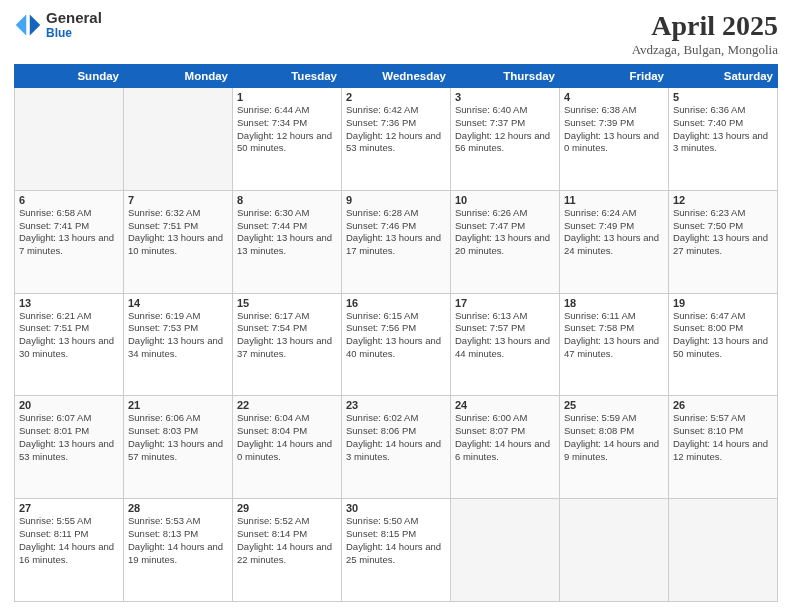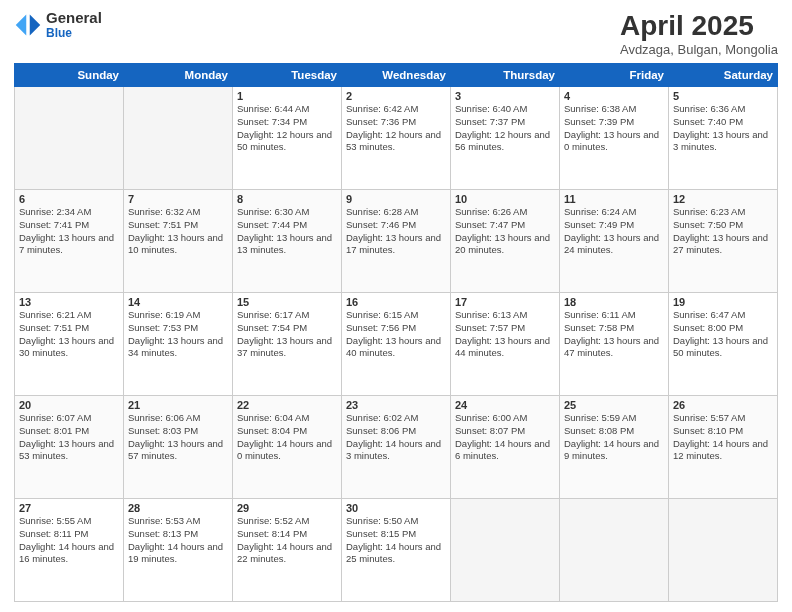--- a/index.html
+++ b/index.html
@@ -41,20 +41,22 @@
     .logo-blue {
       font-size: 12px;
       font-weight: bold;
       color: #1565c0;
     }
     .logo-icon {
       width: 28px;
       height: 28px;
     }
     .title-block {
+      text-align: right;
+      font-family: Liberation Serif, serif;
     }
     .month-title {
       font-size: 28px;
       font-weight: bold;
       color: #333;
     }
     .location {
       font-size: 13px;
       color: #555;
     }
@@ -136,21 +138,21 @@
     <tr>
           <td class="empty"></td>
           <td class="empty"></td>
           <td><span class="day-num">1</span><span class="day-info">Sunrise: 6:44 AM</span><br><span class="day-info">Sunset: 7:34 PM</span><br><span class="day-info">Daylight: 12 hours and 50 minutes.</span></td>
           <td><span class="day-num">2</span><span class="day-info">Sunrise: 6:42 AM</span><br><span class="day-info">Sunset: 7:36 PM</span><br><span class="day-info">Daylight: 12 hours and 53 minutes.</span></td>
           <td><span class="day-num">3</span><span class="day-info">Sunrise: 6:40 AM</span><br><span class="day-info">Sunset: 7:37 PM</span><br><span class="day-info">Daylight: 12 hours and 56 minutes.</span></td>
           <td><span class="day-num">4</span><span class="day-info">Sunrise: 6:38 AM</span><br><span class="day-info">Sunset: 7:39 PM</span><br><span class="day-info">Daylight: 13 hours and 0 minutes.</span></td>
           <td><span class="day-num">5</span><span class="day-info">Sunrise: 6:36 AM</span><br><span class="day-info">Sunset: 7:40 PM</span><br><span class="day-info">Daylight: 13 hours and 3 minutes.</span></td>
         </tr>
         <tr>
-          <td><span class="day-num">6</span><span class="day-info">Sunrise: 2:34 AM</span><br><span class="day-info">Sunset: 7:41 PM</span><br><span class="day-info">Daylight: 13 hours and 7 minutes.</span></td>
+          <td><span class="day-num">6</span><span class="day-info">Sunrise: 6:58 AM</span><br><span class="day-info">Sunset: 7:41 PM</span><br><span class="day-info">Daylight: 13 hours and 7 minutes.</span></td>
           <td><span class="day-num">7</span><span class="day-info">Sunrise: 6:32 AM</span><br><span class="day-info">Sunset: 7:51 PM</span><br><span class="day-info">Daylight: 13 hours and 10 minutes.</span></td>
           <td><span class="day-num">8</span><span class="day-info">Sunrise: 6:30 AM</span><br><span class="day-info">Sunset: 7:44 PM</span><br><span class="day-info">Daylight: 13 hours and 13 minutes.</span></td>
           <td><span class="day-num">9</span><span class="day-info">Sunrise: 6:28 AM</span><br><span class="day-info">Sunset: 7:46 PM</span><br><span class="day-info">Daylight: 13 hours and 17 minutes.</span></td>
           <td><span class="day-num">10</span><span class="day-info">Sunrise: 6:26 AM</span><br><span class="day-info">Sunset: 7:47 PM</span><br><span class="day-info">Daylight: 13 hours and 20 minutes.</span></td>
           <td><span class="day-num">11</span><span class="day-info">Sunrise: 6:24 AM</span><br><span class="day-info">Sunset: 7:49 PM</span><br><span class="day-info">Daylight: 13 hours and 24 minutes.</span></td>
           <td><span class="day-num">12</span><span class="day-info">Sunrise: 6:23 AM</span><br><span class="day-info">Sunset: 7:50 PM</span><br><span class="day-info">Daylight: 13 hours and 27 minutes.</span></td>
         </tr>
         <tr>
           <td><span class="day-num">13</span><span class="day-info">Sunrise: 6:21 AM</span><br><span class="day-info">Sunset: 7:51 PM</span><br><span class="day-info">Daylight: 13 hours and 30 minutes.</span></td>
           <td><span class="day-num">14</span><span class="day-info">Sunrise: 6:19 AM</span><br><span class="day-info">Sunset: 7:53 PM</span><br><span class="day-info">Daylight: 13 hours and 34 minutes.</span></td>

